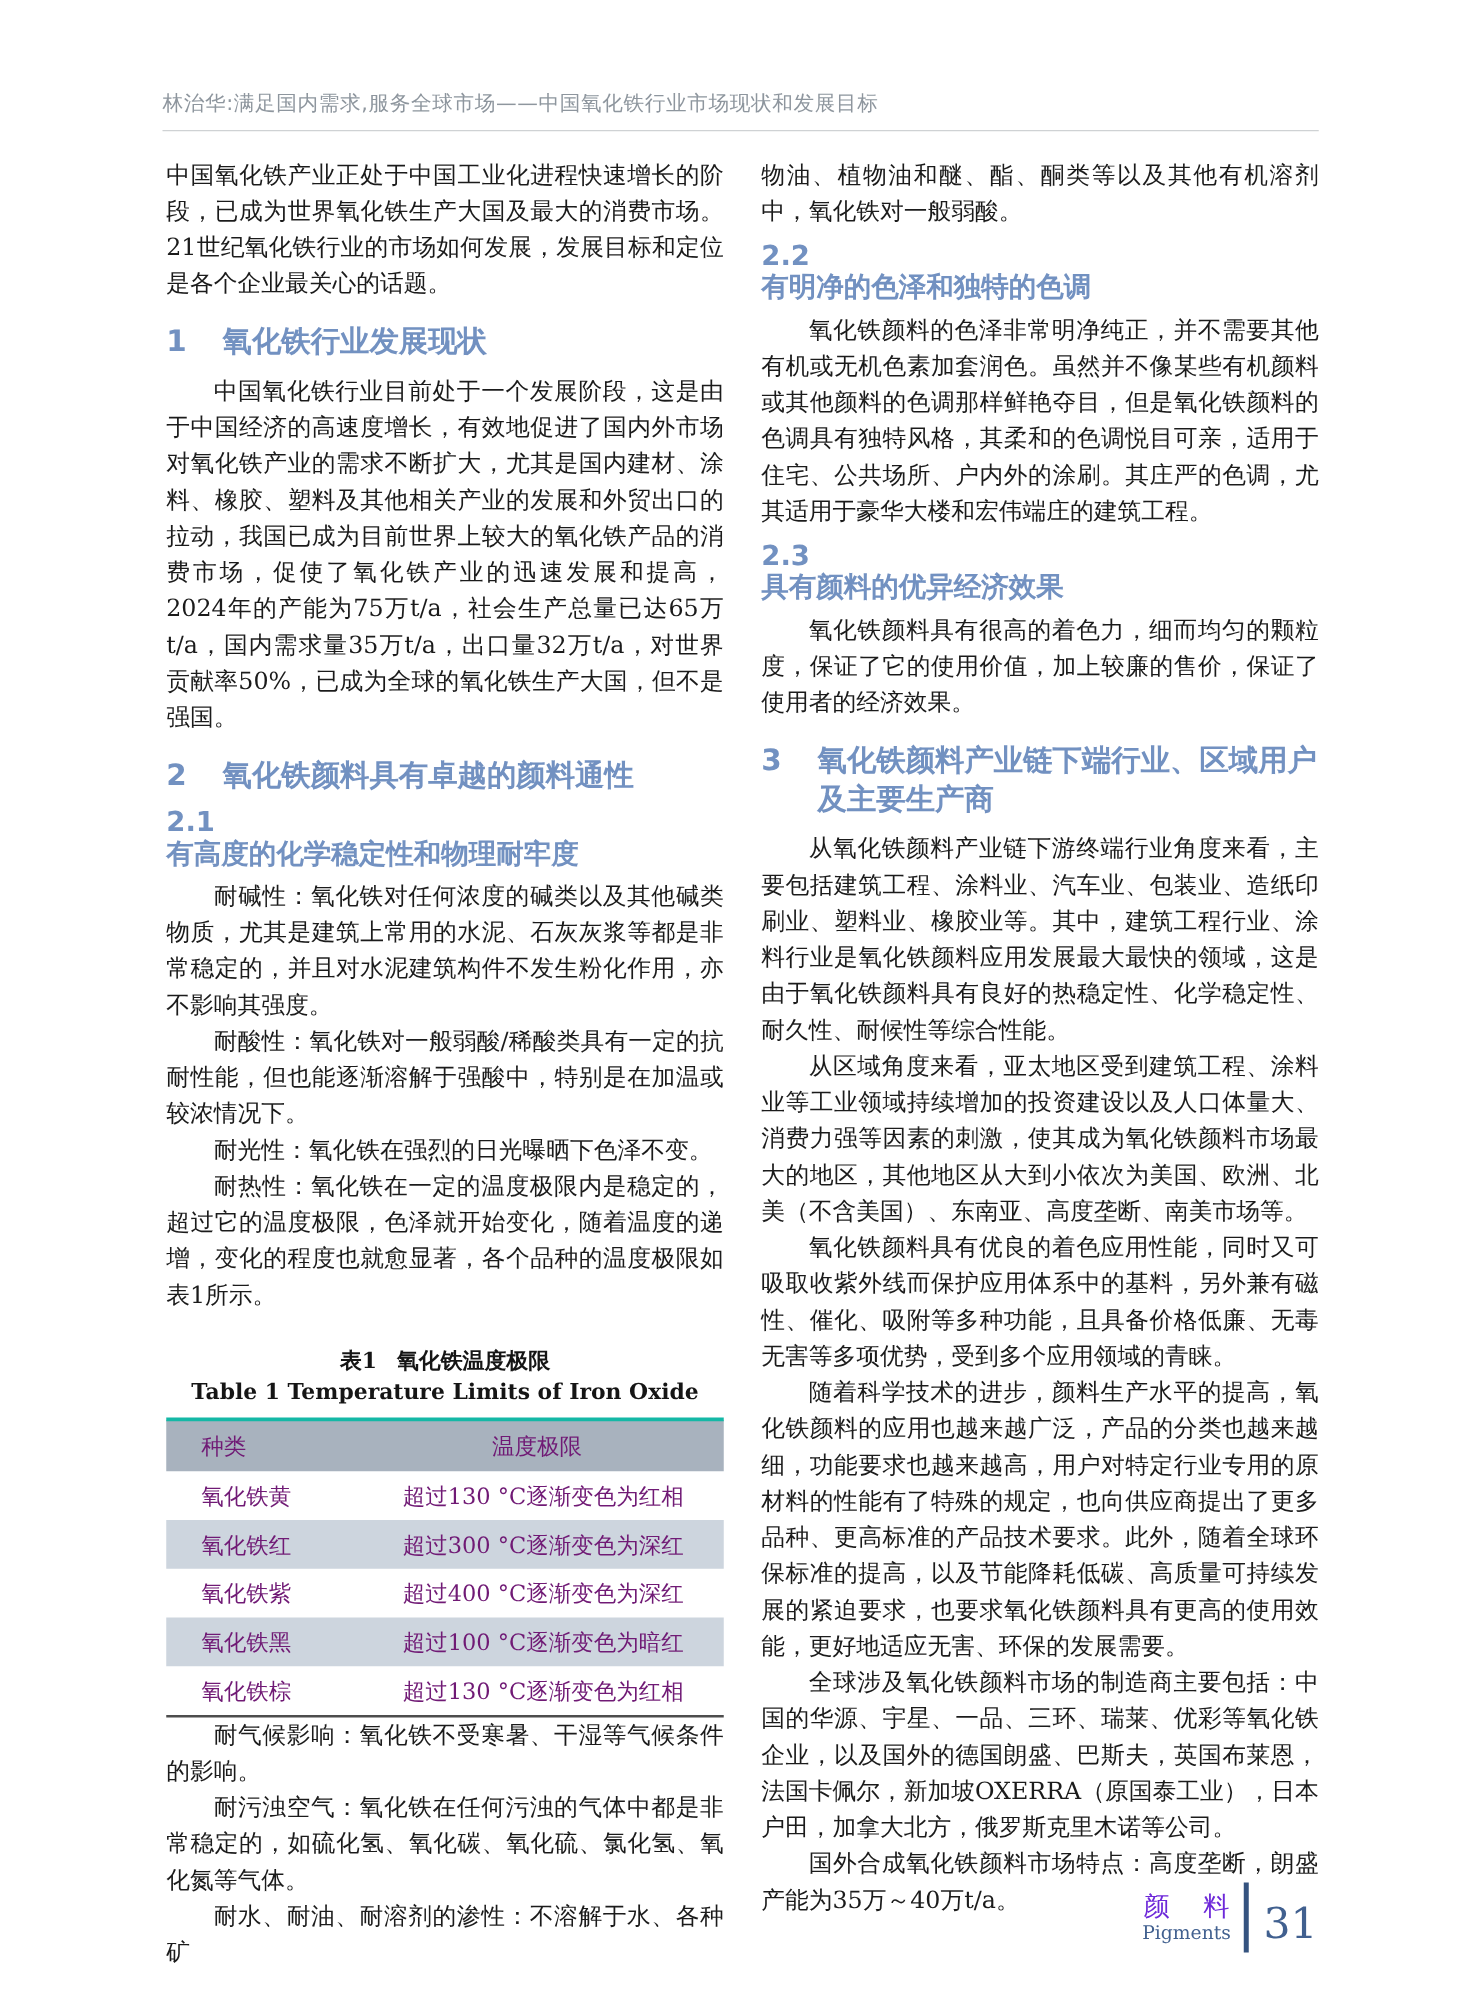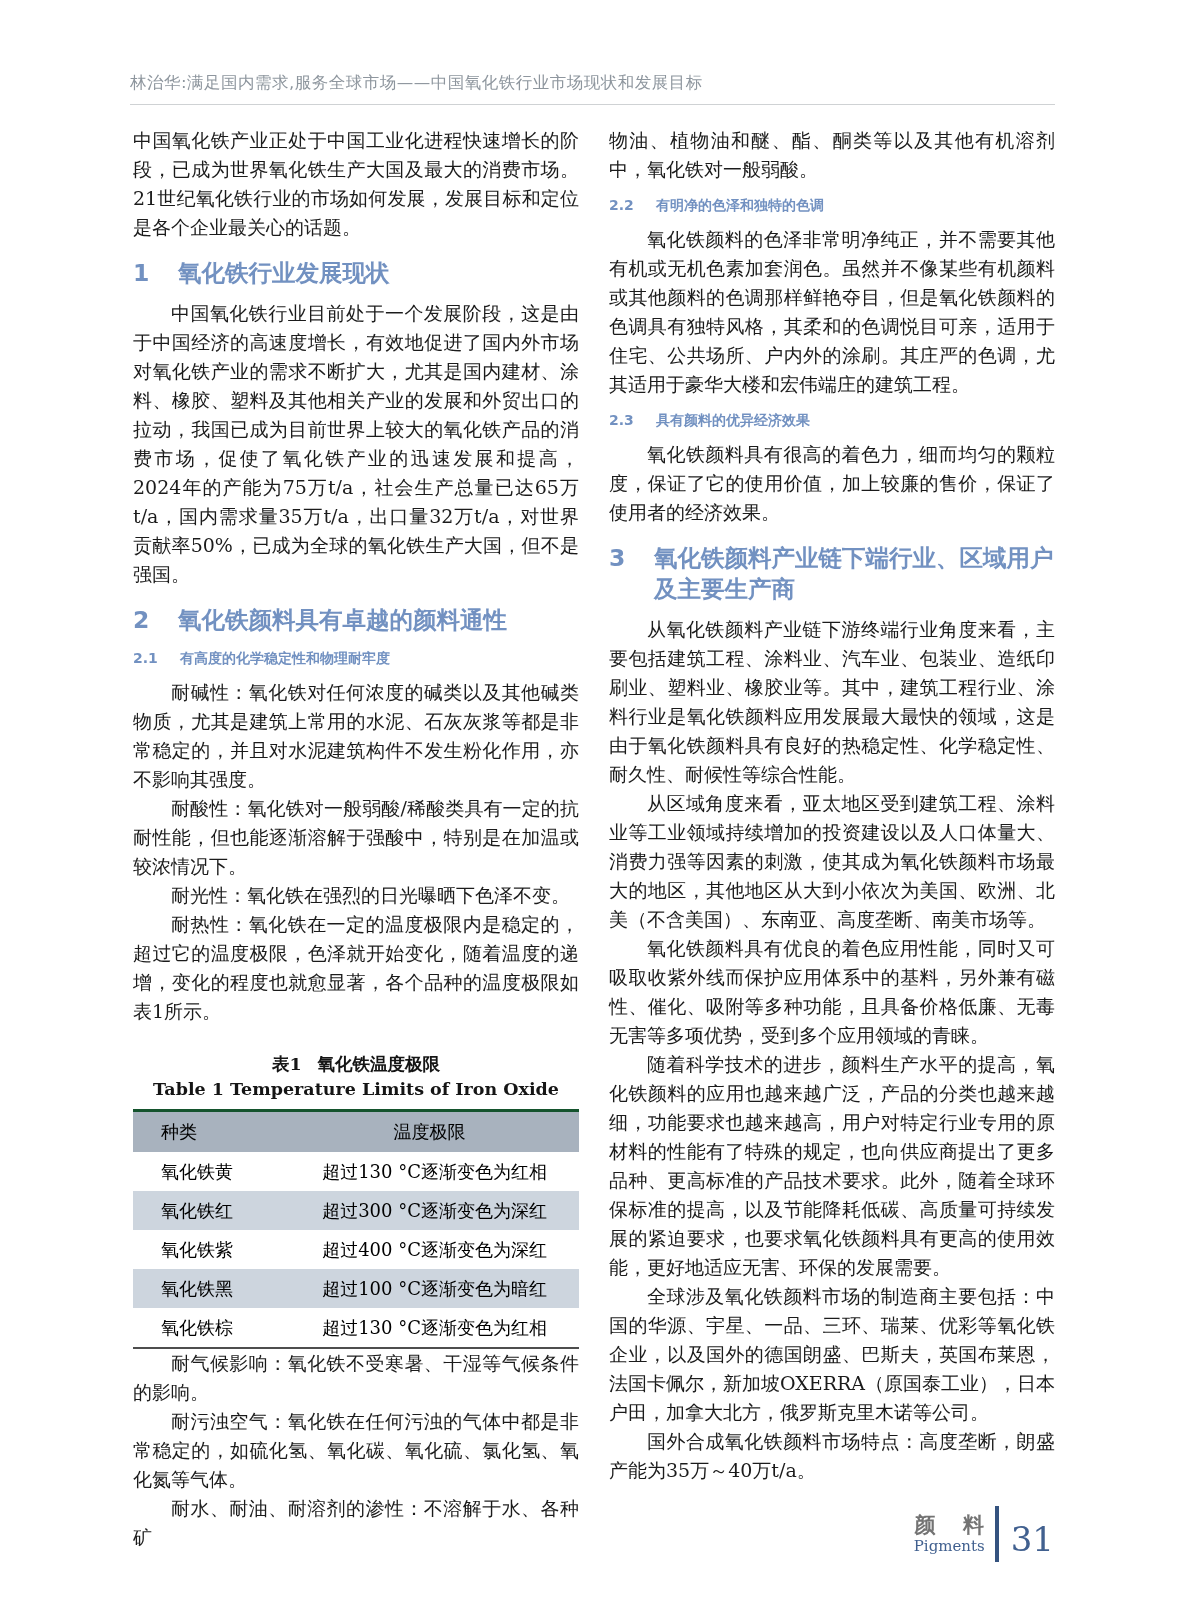--- a/index.html
+++ b/index.html
@@ -41,59 +41,59 @@
     font-family:"DejaVu Sans","Liberation Sans",sans-serif;
     font-weight:bold;font-size:23.5px;line-height:31px;
     color:#7291c1;margin:16px 0 10px 0;
   }
   .sec-heading .num{flex:none;width:45px;}
   .sec-heading .ttl{flex:1;}
   
   .sub-heading{
     display:flex;
     font-family:"DejaVu Sans","Liberation Sans",sans-serif;
-    font-weight:bold;font-size:14px;line-height:25px;
-    color:#7291c1;margin:9px 0 7px 0;
+    font-weight:bold;font-size:22px;line-height:25px;
+    color:#7291c1;margin:9px 0 7px 0;flex-direction:column;
   }
   .sub-heading .num{flex:none;width:47px;}
   .sub-heading .ttl{flex:1;}
   
   .tbl-block{margin-top:26px;}
   .tbl-title-cn{
     text-align:center;font-weight:bold;font-size:17.5px;line-height:25px;color:#151515;
   }
   .tbl-title-cn .tlabel{margin-right:16px;}
   .tbl-title-en{
     text-align:center;font-weight:bold;font-size:17.5px;line-height:25px;
     color:#151515;margin-bottom:7px;
   }
   table.tbl{
     width:100%;border-collapse:collapse;
-    border-top:3px solid #14532d;border-bottom:2px solid #4d4d4d;
-    font-size:18px;color:#000000;
+    border-top:3px solid #14b8a6;border-bottom:2px solid #4d4d4d;
+    font-size:18px;color:#701a75;
   }
   table.tbl th{
     font-weight:normal;height:38px;background:#a8b2be;
   }
   table.tbl th.c1{text-align:left;padding-left:28px;width:33%;}
   table.tbl th.c2{text-align:center;}
   table.tbl td{height:37px;}
   table.tbl td.c1{text-align:left;padding-left:28px;}
   table.tbl td.c2{text-align:left;padding-left:42px;}
   table.tbl tr.shade td{background:#cdd5de;}
   .after-table{margin-top:56px;}
   
   .footer{
     position:absolute;right:133px;bottom:38px;
     display:flex;align-items:center;
   }
   .footer-journal{text-align:center;margin-right:10px;}
   .footer-cn{
     font-family:"DejaVu Sans","Liberation Sans",sans-serif;
-    font-weight:bold;font-size:21px;color:#737373;letter-spacing:10px;
+    font-weight:normal;font-size:21px;color:#6d28d9;letter-spacing:10px;
     margin-right:-10px;line-height:24px;
   }
   .footer-en{
     font-family:"DejaVu Serif","Liberation Serif",serif;
     font-size:15px;color:#41608f;line-height:18px;
   }
   .footer-bar{
     width:4px;height:56px;background:#35537f;margin-right:12px;flex:none;
   }
   .footer-page{

